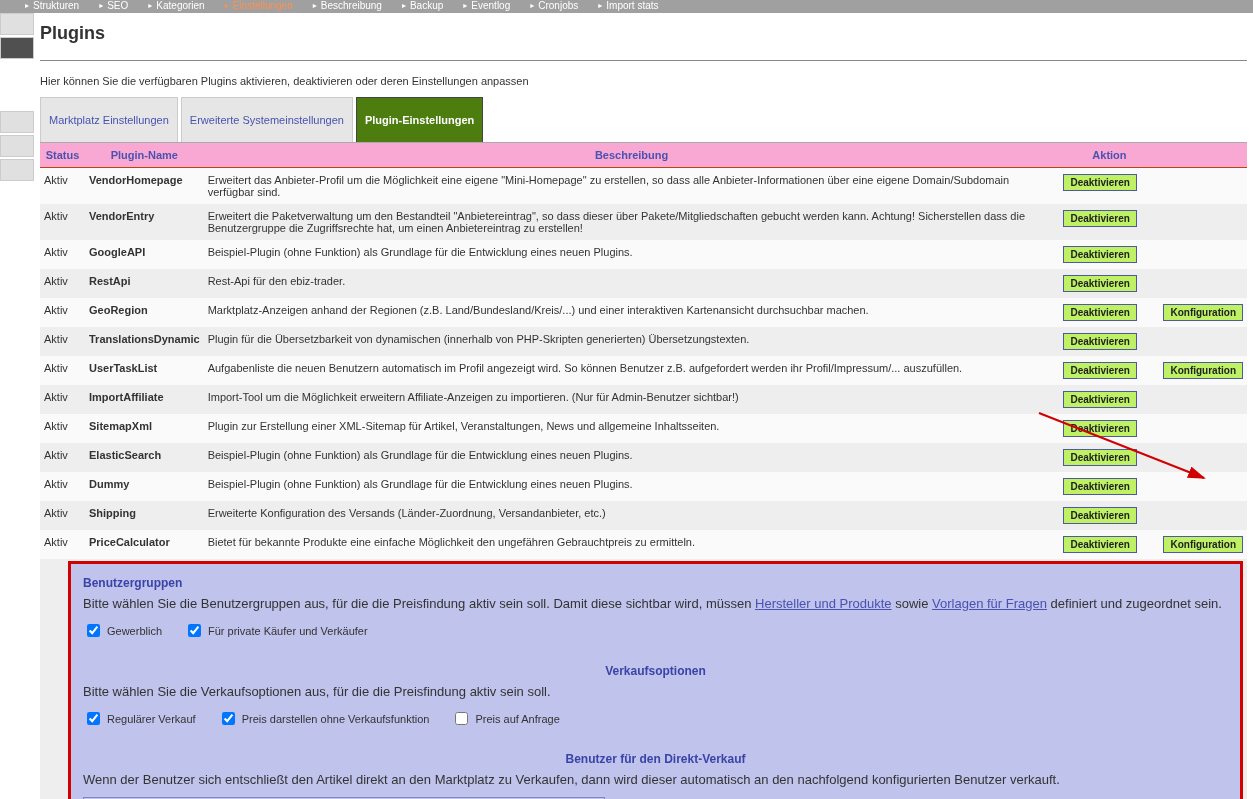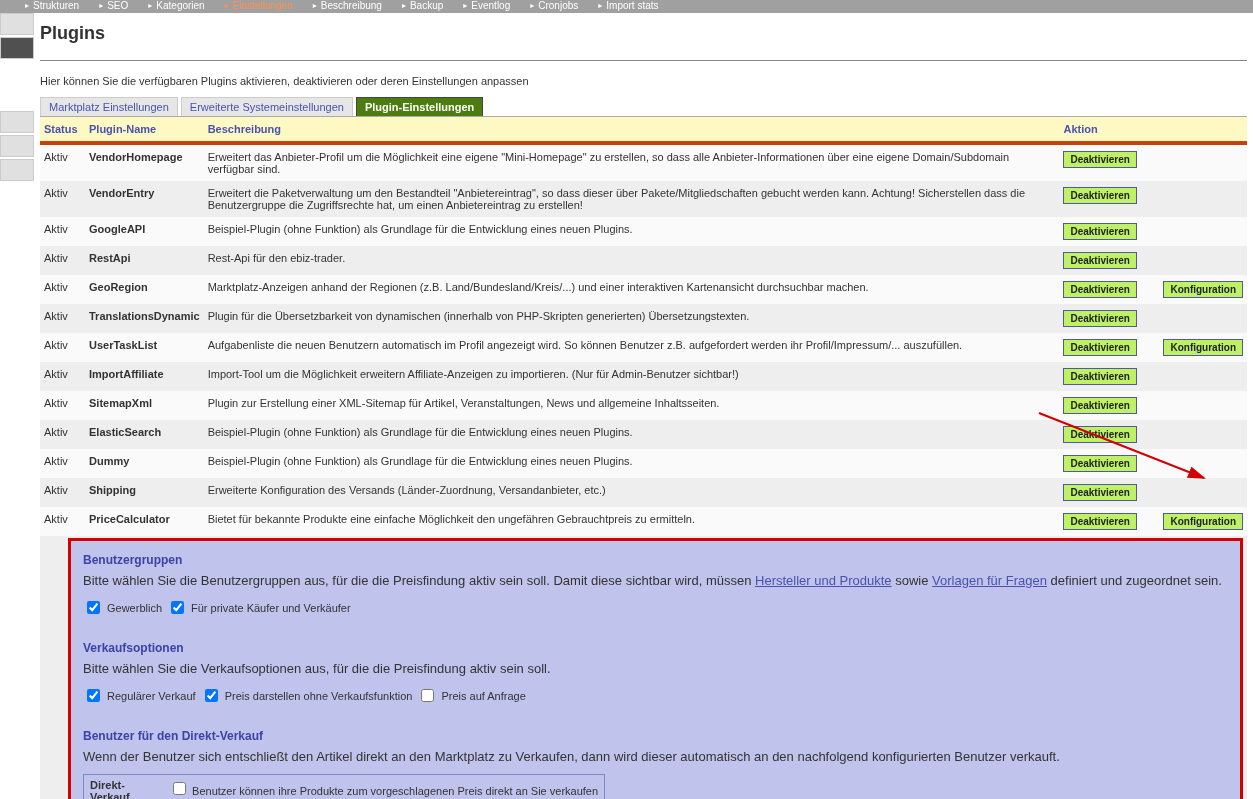--- a/index.html
+++ b/index.html
@@ -60,47 +60,47 @@
   .intro {
     font-size: 11px;
     margin: 14px 0 10px 0;
   }
   .tabs {
     display: flex;
     border-bottom: 0;
   }
   .tab {
     font-size: 11px;
-    padding: 3px 8px;
+    padding: 16px 8px;
     background: #e6e6e6;
     color: #4a52b0;
     border: 1px solid #ccc;
     border-bottom: none;
     cursor: pointer;
     margin-right: 3px;
   }
   .tab.active {
     background: #4d7c0f;
     color: #fff;
     font-weight: bold;
     border-color: #444;
   }
   table.plugins {
     width: 100%;
     border-collapse: collapse;
     font-size: 11px;
   }
   table.plugins th {
-    text-align: left;
+    text-align: center;
     color: #4a52b0;
     font-weight: bold;
     padding: 6px 4px;
     border-top: 1px solid #aaa;
-    border-bottom: 4px solid #c2410c;
-    background: #fef9c3;
+    border-bottom: 1px solid #c2410c;
+    background: #f9a8d4;
   }
   table.plugins td {
     padding: 6px 4px;
     vertical-align: top;
   }
   table.plugins tr.r0 td { background: #fafafa; }
   table.plugins tr.r1 td { background: #eeeeee; }
   .col-status { width: 45px; }
   .col-name { width: 90px; font-weight: bold; }
   .col-desc {}
@@ -135,30 +135,30 @@
     padding: 12px 12px 8px 12px;
     margin: 2px 4px 4px 28px;
     position: relative;
   }
   .config-panel h3 {
     color: #3a44a8;
     font-size: 12px;
     margin: 0 0 6px 0;
     font-weight: bold;
   }
-  .config-panel h3.mt { margin-top: 24px; }
+  .config-panel h3.mt { margin-top: 24px; text-align: center; }
   .config-panel p {
     color: #333;
     font-size: 13px;
     margin: 4px 0 10px 0;
   }
   .config-panel a { color: #4a52b0; text-decoration: underline; }
   .chk-row {
     display: flex;
-    gap: 5px;
+    gap: 22px;
     font-size: 11px;
     margin: 4px 0 12px 0;
     align-items: flex-start;
   }
   .chk-row label { display: flex; align-items: center; gap: 4px; }
   .mini-table {
     border: 1px solid #8088c0;
     display: inline-block;
     font-size: 11px;
   }

